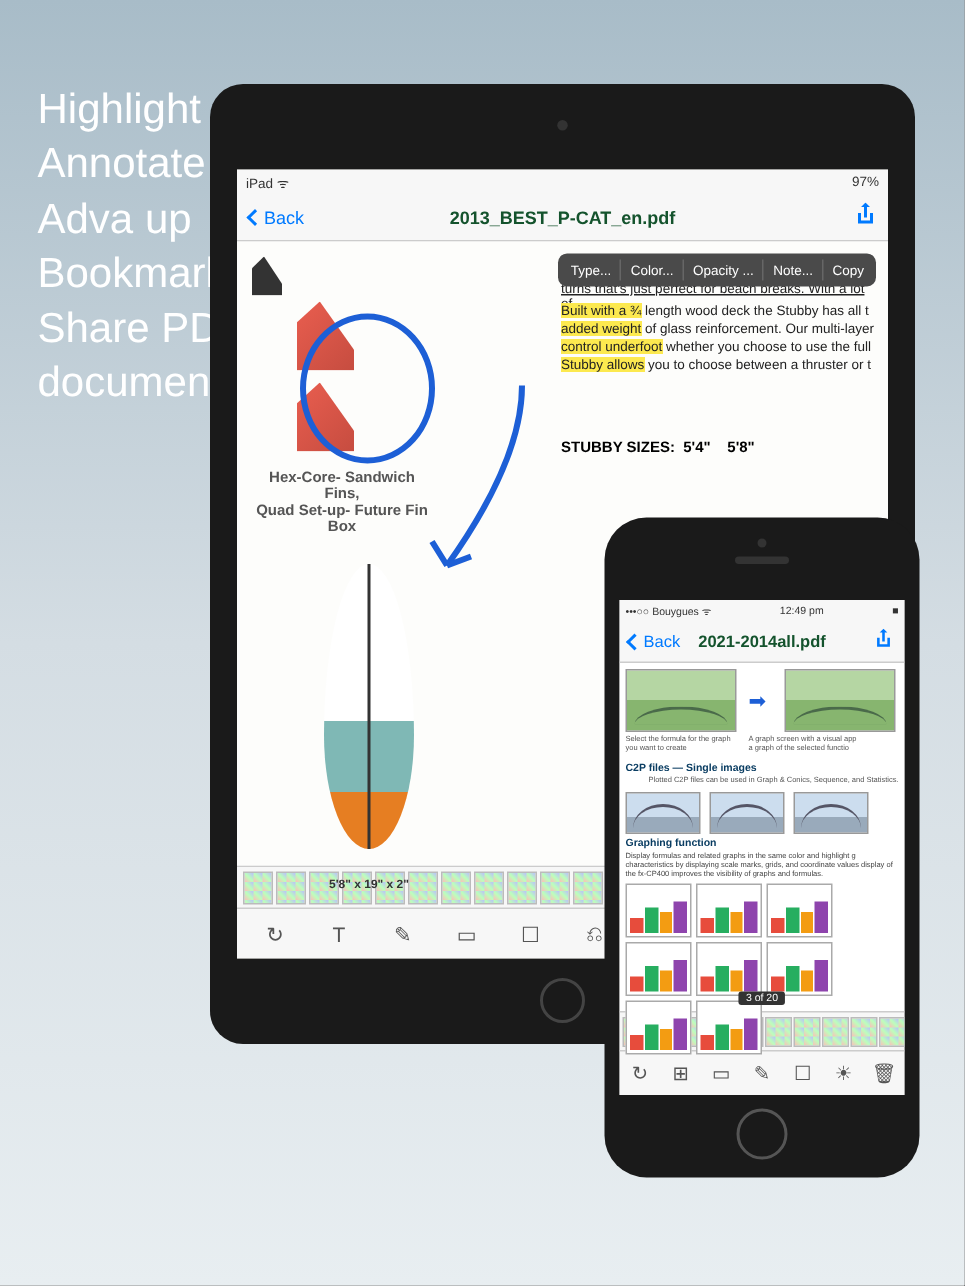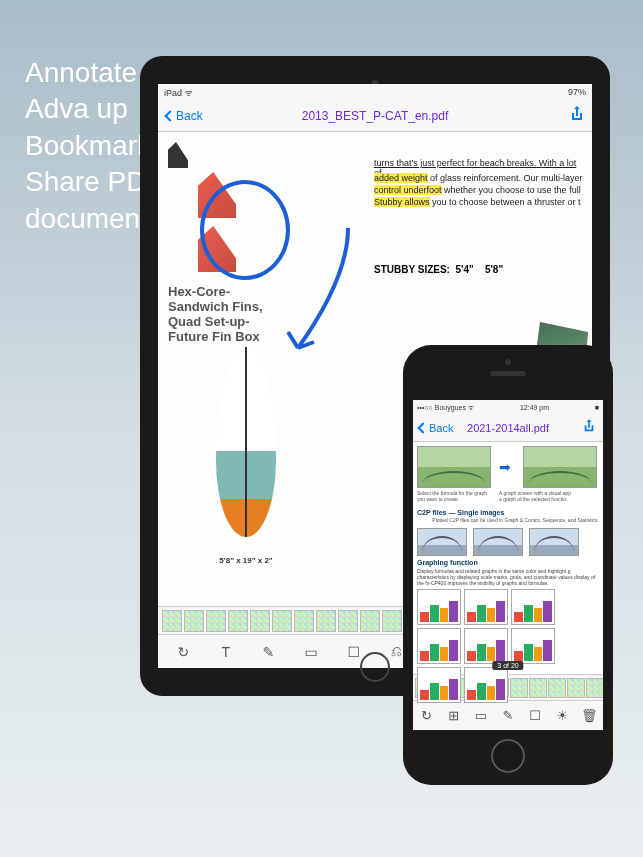--- a/index.html
+++ b/index.html
@@ -1,40 +1,40 @@
 <!DOCTYPE html>
 <html><head>
 <meta charset="utf-8">
 <style>
 *{margin:0;padding:0;box-sizing:border-box;font-family:-apple-system,Helvetica,Arial,sans-serif}
 body{width:643px;height:857px;background:linear-gradient(180deg,#a8bcc8 0%,#d4dde3 50%,#e8eef1 100%);position:relative;overflow:hidden}
 .promo-text{position:absolute;left:25px;top:55px;color:#fff;font-size:28px;font-weight:300;line-height:1.3}
 .promo-text div{white-space:nowrap}
 
-.ipad{position:absolute;left:140px;top:56px;width:470px;height:640px;background:#1a1a1a;border-radius:22px;padding:28px 18px}
+.ipad{position:absolute;left:140px;top:56px;width:470px;height:640px;background:#1a1a1a;border-radius:22px;padding:57px 18px}
 .ipad-cam{position:absolute;top:24px;left:50%;transform:translateX(-50%);width:7px;height:7px;border-radius:50%;background:#333}
 .ipad-home{position:absolute;bottom:14px;left:50%;transform:translateX(-50%);width:30px;height:30px;border:2px solid #444;border-radius:50%}
 .ipad-screen{width:100%;height:100%;background:#f5f5f2;position:relative;overflow:hidden}
 .status-bar{height:16px;background:#f7f7f7;display:flex;justify-content:space-between;align-items:center;padding:0 6px;font-size:9px;color:#333}
 .nav-bar{height:32px;background:#f7f7f7;border-bottom:1px solid #ccc;display:flex;align-items:center;padding:0 8px;position:relative}
 .back-btn{color:#007aff;font-size:12px;display:flex;align-items:center;gap:2px}
-.nav-title{position:absolute;left:50%;transform:translateX(-50%);font-size:12px;font-weight:400;color:#6d28d9}
+.nav-title{position:absolute;left:50%;transform:translateX(-50%);font-size:12px;font-weight:700;color:#14532d}
 .share-ic{position:absolute;right:8px;color:#007aff;font-size:15px}
 .doc-body{height:calc(100% - 110px);background:#fdfdfb;position:relative;padding:6px}
 .popup{position:absolute;top:8px;right:8px;background:#4a4a4a;border-radius:6px;display:flex;padding:4px 2px;z-index:5}
 .popup button{background:none;border:none;color:#fff;font-size:9px;padding:2px 6px;border-right:1px solid #666}
 .popup button:last-child{border:none}
 .highlight-text{position:absolute;top:40px;right:8px;width:210px;font-size:9px;line-height:1.35;color:#222}
 .hl{background:#fce94f}
 .stubby-sizes{position:absolute;top:132px;right:8px;width:210px;font-size:10px;color:#000}
 .stubby-sizes .hdr{font-weight:700}
 .fins{position:absolute;top:40px;left:40px}
 .fin{width:38px;height:46px;background:linear-gradient(135deg,#e74c3c,#c0392b);clip-path:polygon(0 100%,0 30%,40% 0,100% 70%,100% 100%);margin-bottom:8px;opacity:.9}
 .fin-small{position:absolute;top:10px;left:10px;width:20px;height:26px;background:#333;clip-path:polygon(0 100%,0 30%,40% 0,100% 70%,100% 100%)}
-.fin-label{position:absolute;top:152px;left:10px;font-size:13px;color:#555;font-weight:600;text-align:left;width:120px}
+.fin-label{position:absolute;top:152px;left:10px;font-size:10px;color:#555;font-weight:600;text-align:center;width:120px}
 .ink-circle{position:absolute;top:48px;left:42px;width:90px;height:100px;border:4px solid #1d5fd6;border-radius:50%;z-index:3}
 .ink-arrow{position:absolute;top:96px;left:130px;width:60px;height:120px;z-index:3}
 .ink-arrow svg{overflow:visible}
 .surfboard{position:absolute;top:215px;left:28px;width:120px;height:200px}
 .sb-body{width:60px;height:190px;margin:0 auto;background:linear-gradient(180deg,#fff 0%,#fff 55%,#7fb8b5 55%,#7fb8b5 80%,#e67e22 80%);border-radius:50% 50% 50% 50%/60% 60% 40% 40%;position:relative}
 .sb-stripe{position:absolute;left:48%;top:0;width:2px;height:100%;background:#333}
 .sb-dim{position:absolute;bottom:-18px;left:0;width:100%;text-align:center;font-size:8px;color:#333;font-weight:600}
 .red-grid{position:absolute;right:8px;top:310px;width:80px}
 .red-grid .row{display:flex;gap:2px;margin-bottom:2px}
 .red-sq{width:12px;height:12px;background:#e03131}
@@ -83,20 +83,21 @@
 .iph-thumbs{height:26px;background:#f7f7f7;border-top:1px solid #ccc;display:flex;align-items:center;gap:1px;padding:0 2px}
 .iph-thumbs .thumb{width:18px;height:20px}
 .iph-toolbar{height:30px;background:#f7f7f7;border-top:1px solid #ccc;display:flex;align-items:center;justify-content:space-around}
 .iph-toolbar .tool{font-size:13px;color:#555}
 .chev{display:inline-block;width:8px;height:8px;border-left:2px solid #007aff;border-bottom:2px solid #007aff;transform:rotate(45deg)}
 </style>
 </head>
 <body>
 
 <div class="promo-text">
+  <div>Highlight</div>
   <div>Annotate</div>
   <div>Adva up</div>
   <div>Bookmark</div>
   <div>Share PDF</div>
   <div>documents</div>
 </div>
 
 <div class="ipad">
   <div class="ipad-cam"></div>
   <div class="ipad-screen">
@@ -110,22 +111,30 @@
         <span>Back</span>
       </div>
       <div class="nav-title">2013_BEST_P-CAT_en.pdf</div>
       <div class="share-ic">
         <svg width="14" height="16" viewBox="0 0 14 16">
             <path d="M7 0L4 3h2v7h2V3h2L7 0zM2 7v7h10V7h-2v5H4V7H2z" fill="#007aff"></path>
           </svg>
       </div>
     </div>
     <div class="doc-body">
+      <div class="popup">
+        <button>Type...</button>
+        <button>Color...</button>
+        <button>Opacity ...</button>
+        <button>Note...</button>
+        <button>Copy</button>
+      </div>
       <div style="position:absolute;top:26px;right:8px;width:210px;font-size:9px;color:#222;text-decoration:underline">turns that's just perfect for beach breaks. With a lot of</div>
       <div class="highlight-text">
+        <div><span class="hl">Built with a ¾</span><span> length wood deck the Stubby has all t</span></div>
         <div><span class="hl">added weight</span><span> of glass reinforcement. Our multi-layer</span></div>
         <div><span class="hl">control underfoot</span><span> whether you choose to use the full</span></div>
         <div><span class="hl">Stubby allows</span><span> you to choose between a thruster or t</span></div>
       </div>
       <div class="stubby-sizes">
         <div class="hdr"><span>STUBBY SIZES:</span>&nbsp;&nbsp;<span>5'4"</span>&nbsp;&nbsp;&nbsp;&nbsp;<span>5'8"</span></div>
       </div>
       <div class="fin-small"></div>
       <div class="fins">
         <div class="fin"></div>

